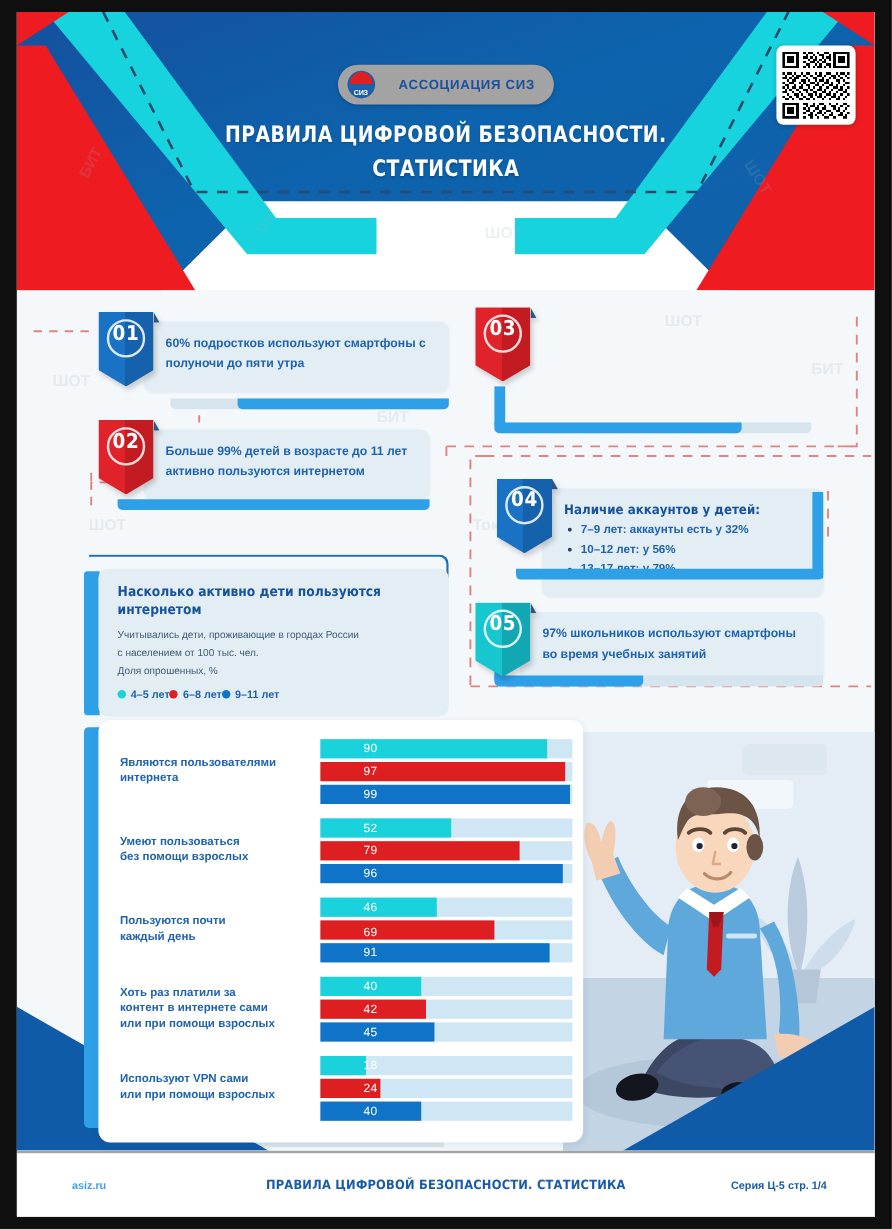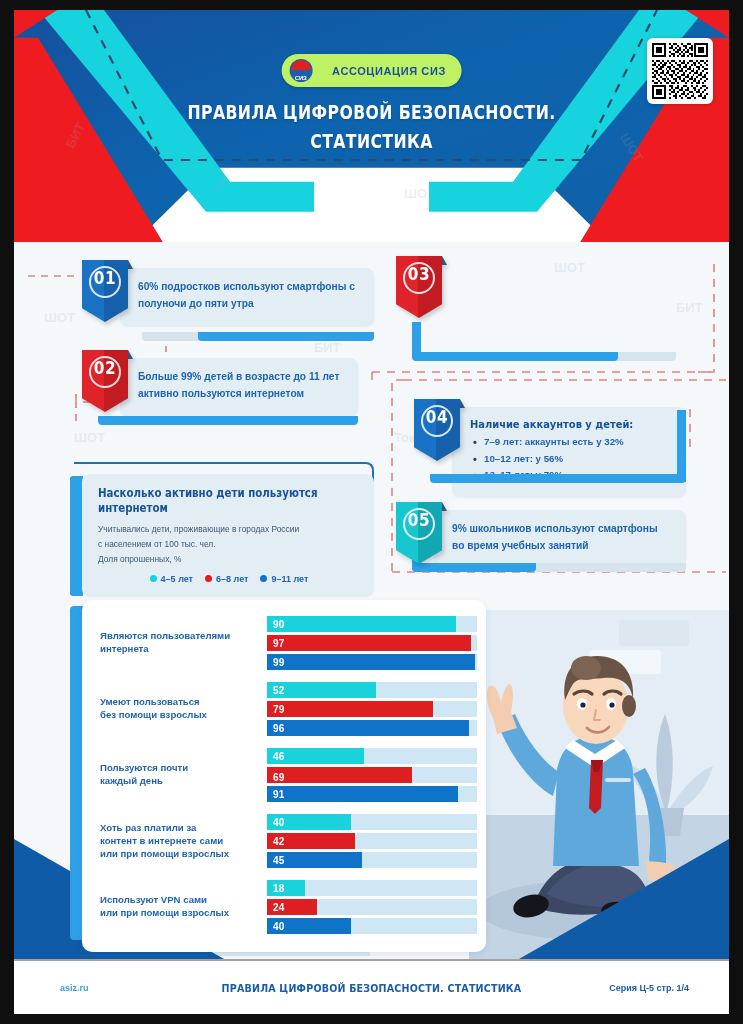--- a/index.html
+++ b/index.html
@@ -48,21 +48,21 @@
     position: absolute; right: 0; top: 0; width: 240px; height: 232px;
     background: #ee1c20;
     clip-path: polygon(100% 12%, 82% 0%, 100% 0%, 100% 100%, 38% 100%, 90% 12%);
   }
   .hdr-dash-svg { position: absolute; left: 0; top: 0; width: 715px; height: 232px; }
 
   .logo-pill {
     position: absolute; left: 50%; transform: translateX(-50%);
     top: 44px;
     display: flex; align-items: center; gap: 20px;
-    background: #bef264; border-radius: 20px;
+    background: #a3a3a3; border-radius: 20px;
     padding: 5px 16px 5px 8px;
     box-shadow: 0 1px 3px rgba(0,0,0,.25);
     z-index: 6;
   }
   .logo-mark {
     width: 23px; height: 23px; border-radius: 50%;
     background: #1d5fa8;
     position: relative; overflow: hidden;
     flex: 0 0 auto;
   }
@@ -187,21 +187,21 @@
     padding: 12px 14px 13px 16px;
   }
   .chart-head .ch-title {
     color: #17539a; font-size: 11.4px; font-weight: bold; line-height: 1.35;
     font-family: "DejaVu Sans Condensed","Liberation Sans", sans-serif;
     margin-bottom: 6px;
   }
   .chart-head .ch-sub {
     color: #3d5a77; font-size: 8.4px; line-height: 1.55; margin-bottom: 2px;
   }
-  .legend { display: flex; gap: 12px; margin-top: 8px; align-items: center; justify-content: center; }
+  .legend { display: flex; margin-top: 8px; align-items: center; }
   .legend-item { display: flex; align-items: center; gap: 4px; }
   .legend-dot { width: 7px; height: 7px; border-radius: 50%; flex: 0 0 auto; }
   .legend-label { font-size: 9px; font-weight: bold; color: #1f63b0; }
 
   .chart-side {
     position: absolute; left: 56px; top: 466px; width: 13px; height: 120px;
     background: #2ea0e8; border-radius: 3px 0 0 3px;
   }
   .chart-outline {
     position: absolute; left: 60px; top: 452px; width: 300px; height: 20px;
@@ -235,22 +235,22 @@
     margin-bottom: 3px; width: 210px;
   }
   .bar-fill {
     position: absolute; left: 0; top: 0; height: 16px;
     display: flex; align-items: center;
   }
   .bar-fill.c-cyan { background: #1ad2dc; }
   .bar-fill.c-red  { background: #dd1f22; }
   .bar-fill.c-blue { background: #0f74c8; }
   .bar-value {
-    color: #fff; font-size: 10px; font-weight: bold;
-    padding-left: 6px; letter-spacing: .2px;
+    color: #fff; font-size: 10px; font-weight: normal;
+    padding-left: 22px; letter-spacing: .2px; margin-left: 14px;
   }
 
   .chart-base-bar {
     position: absolute; left: 56px; top: 935px; width: 300px; height: 11px;
     background: #d9e6ee; z-index: 2;
   }
   .chart-base-bar i {
     position: absolute; left: 0; top: 0; width: 105px; height: 11px;
     background: #2ea0e8; display: block;
   }
@@ -617,21 +617,21 @@
   <div style="position:absolute; left:663px; top:400px; width:9px; height:72px; background:#2ea0e8;"></div>
 
   <div class="fact" style="left:382px; top:500px; width:290px;">
     <div class="fact-badge">
       <div class="ribbon b-teal"></div>
       <div class="fold"></div>
       <div class="ring"></div>
       <div class="num">05</div>
     </div>
     <div class="fact-body">
-      <div class="fact-text">9% школьников используют смартфоны во время учебных занятий</div>
+      <div class="fact-text">97% школьников используют смартфоны во время учебных занятий</div>
     </div>
   </div>
   <div class="accent-track" style="left:398px; top:553px; width:274px;"></div>
   <div class="accent-bar" style="left:398px; top:553px; width:124px;"></div>
   <div style="position:absolute; left:398px; top:536px; width:9px; height:20px; background:#2ea0e8;"></div>
 
   <div class="chart-outline"></div>
   <div class="chart-side"></div>
   <div class="chart-head">
     <div class="ch-title">Насколько активно дети пользуются интернетом</div>

